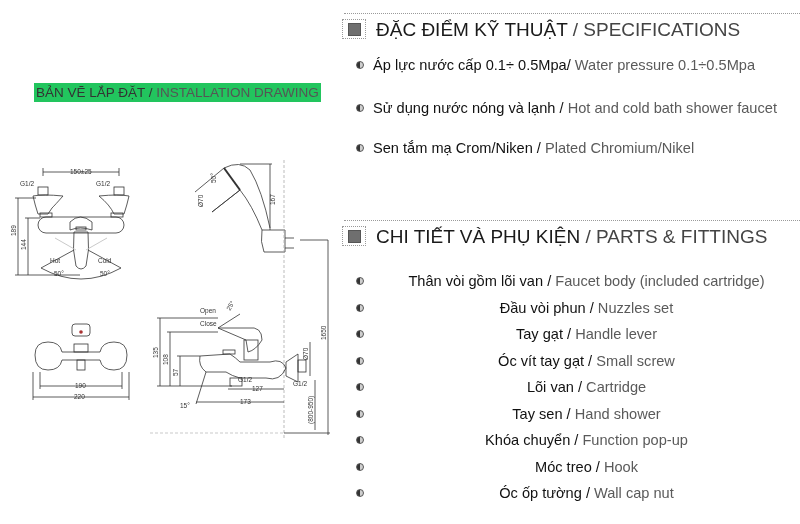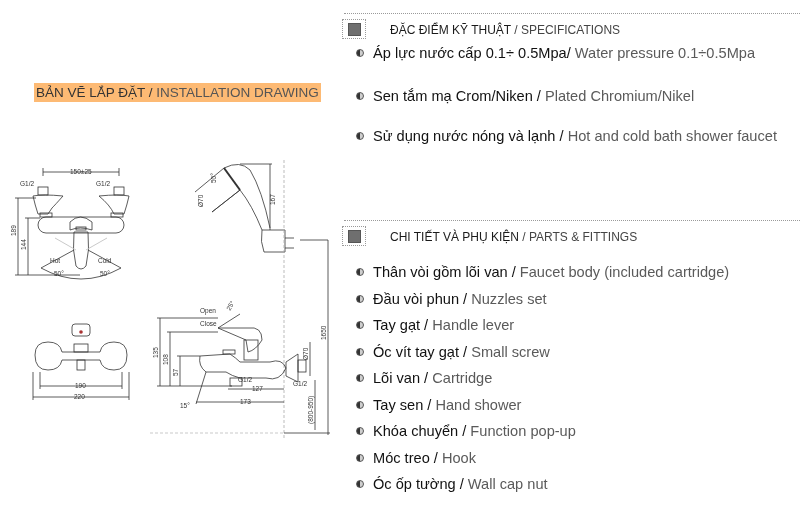--- a/index.html
+++ b/index.html
@@ -1,21 +1,21 @@
 <!DOCTYPE html>
 <html><head>
   <meta charset="utf-8">
   <style>
     * { box-sizing: border-box; margin: 0; padding: 0; }
     html, body { width: 800px; height: 524px; background: #ffffff; overflow: hidden; }
     body { position: relative; font-family: "Liberation Sans", sans-serif; color: #111; }
 
     .install-title {
       position: absolute; left: 34px; top: 83px; height: 14px;
-      background: #fdba74; padding: 1px 2px 18px 2px;
+      background: #22c55e; padding: 1px 2px 18px 2px;
       font-size: 13.5px; line-height: 17px; white-space: nowrap;
     }
     .install-title .vi { color: #333; }
     .install-title .en { color: #555; }
 
     .drawing { position: absolute; left: 0; top: 110px; width: 340px; height: 414px; }
     .drawing svg { width: 100%; height: 100%; display: block; }
 
     .section { position: absolute; left: 338px; width: 462px; }
     .section-head { position: relative; height: 30px; }
@@ -25,22 +25,22 @@
     }
     .section-head .box {
       position: absolute; left: 4px; top: 6px; width: 24px; height: 20px;
       border: 1px dotted #9a9a9a;
     }
     .section-head .box .sq {
       position: absolute; left: 5px; top: 3px; width: 13px; height: 13px;
       background: #6f6f6f; border: 1px solid #555;
     }
     .section-head .title {
-      position: absolute; left: 52px; top: 6px;
-      font-size: 12px; line-height: 22px; white-space: nowrap;
+      position: absolute; left: 38px; top: 6px;
+      font-size: 19px; line-height: 22px; white-space: nowrap;
     }
     .title .vi { color: #1a1a1a; }
     .title .en { color: #444; }
 
     .items { list-style: none; }
     .item { position: relative; padding-left: 35px; white-space: nowrap; font-size: 14.6px; }
     .item .bullet {
       position: absolute; left: 18px; width: 8px; height: 8px; border-radius: 50%;
       background: linear-gradient(90deg, #333 0 50%, #cfcfcf 50% 100%);
       border: 1px solid #555;
@@ -178,47 +178,47 @@
 <section class="section spec" style="top: 13px;">
   <div class="section-head">
     <div class="topline"></div>
     <div class="box">
         <div class="sq"></div>
       </div>
     <div class="title">
       <span class="vi">ĐẶC ĐIỂM KỸ THUẬT</span><span class="en"> / </span><span class="en">SPECIFICATIONS</span>
     </div>
   </div>
-  <ul class="items" style="margin-top: 0;">
+  <ul class="items" style="margin-top: 12px;">
     <li class="item">
       <span class="bullet"></span>
       <span class="vi">Áp lực nước cấp 0.1÷ 0.5Mpa/</span><span class="en"> Water pressure 0.1÷0.5Mpa</span>
     </li>
     <li class="item">
       <span class="bullet"></span>
-      <span class="vi">Sen tắm mạ Crom/Niken /</span><span class="en"> Plated Chromium/Nikel</span>
+      <span class="vi">Sử dụng nước nóng và lạnh /</span><span class="en"> Hot and cold bath shower faucet</span>
     </li>
     <li class="item">
       <span class="bullet"></span>
-      <span class="vi">Sử dụng nước nóng và lạnh /</span><span class="en"> Hot and cold bath shower faucet</span>
+      <span class="vi">Sen tắm mạ Crom/Niken /</span><span class="en"> Plated Chromium/Nikel</span>
     </li>
   </ul>
 </section>
 
-<section class="section parts" style="top: 220px;">
+<section class="section parts" style="top: 220px; text-align: center;">
   <div class="section-head">
     <div class="topline"></div>
     <div class="box">
         <div class="sq"></div>
       </div>
     <div class="title">
       <span class="vi">CHI TIẾT VÀ PHỤ KIỆN</span><span class="en"> / </span><span class="en">PARTS &amp; FITTINGS</span>
     </div>
   </div>
-  <ul class="items" style="margin-top: 12px;">
+  <ul class="items" style="margin-top: 21px;">
     <li class="item"><span class="bullet"></span><span class="vi">Thân vòi gồm lõi van /</span><span class="en"> Faucet body (included cartridge)</span></li>
     <li class="item"><span class="bullet"></span><span class="vi">Đầu vòi phun /</span><span class="en"> Nuzzles set</span></li>
     <li class="item"><span class="bullet"></span><span class="vi">Tay gạt /</span><span class="en"> Handle lever</span></li>
     <li class="item"><span class="bullet"></span><span class="vi">Óc vít tay gạt /</span><span class="en"> Small screw</span></li>
     <li class="item"><span class="bullet"></span><span class="vi">Lõi van /</span><span class="en"> Cartridge</span></li>
     <li class="item"><span class="bullet"></span><span class="vi">Tay sen /</span><span class="en"> Hand shower</span></li>
     <li class="item"><span class="bullet"></span><span class="vi">Khóa chuyển /</span><span class="en"> Function pop-up</span></li>
     <li class="item"><span class="bullet"></span><span class="vi">Móc treo /</span><span class="en"> Hook</span></li>
     <li class="item"><span class="bullet"></span><span class="vi">Óc ốp tường /</span><span class="en"> Wall cap nut</span></li>
   </ul>

